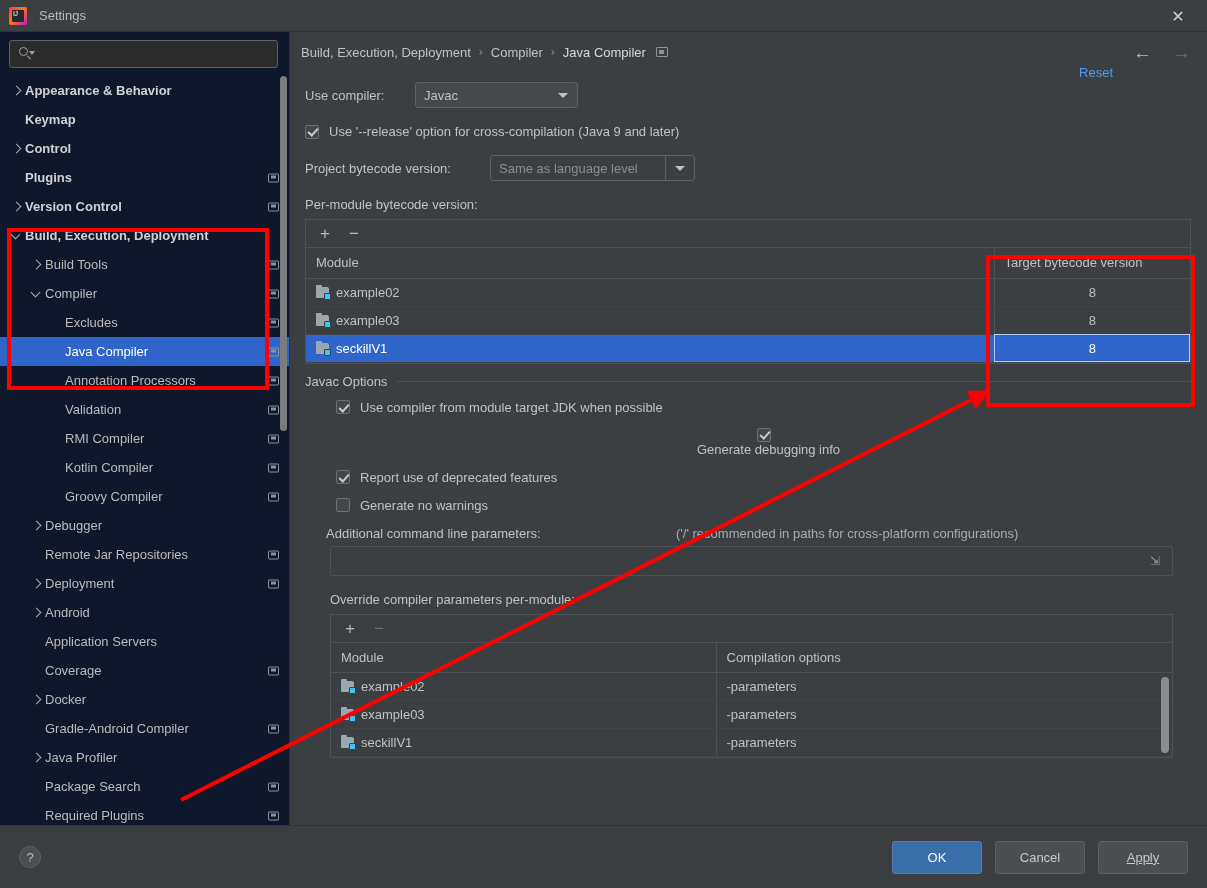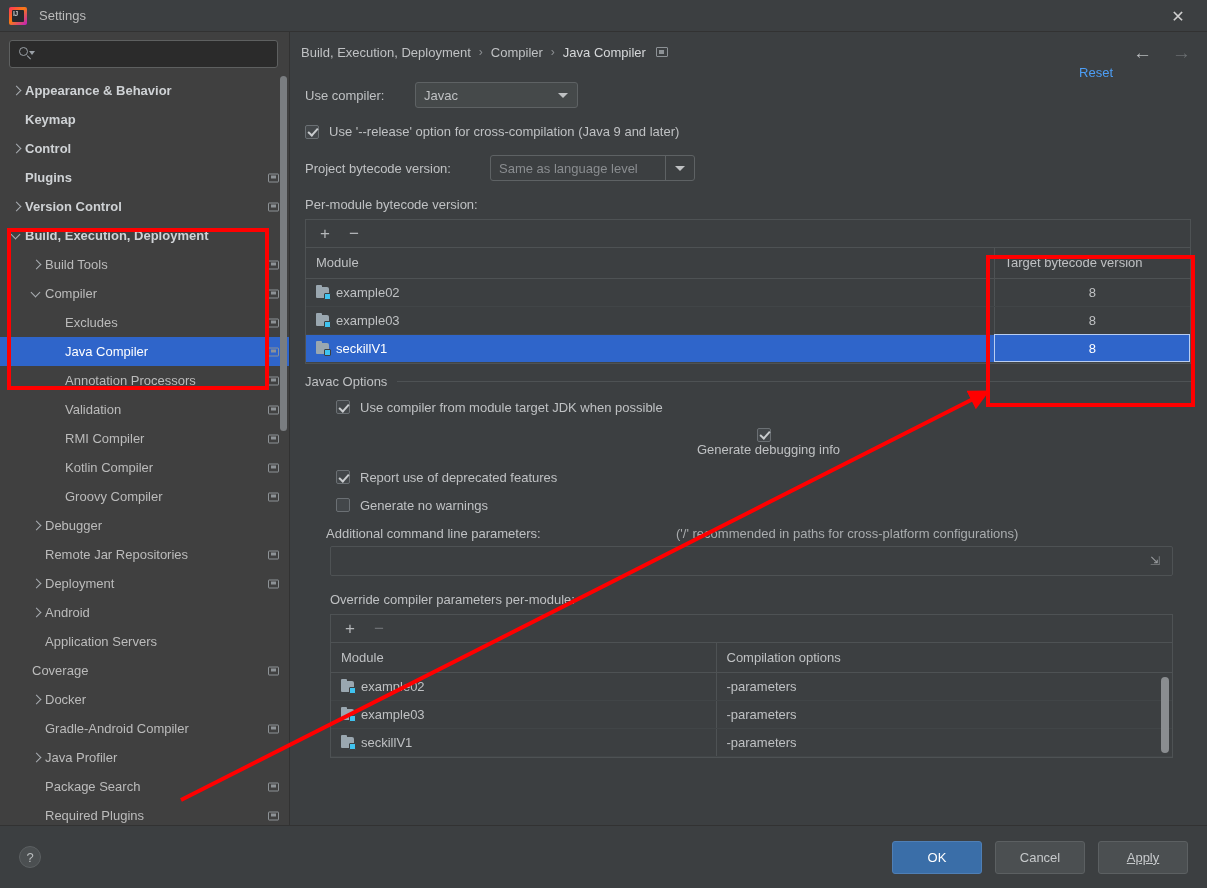--- a/index.html
+++ b/index.html
@@ -49,21 +49,21 @@
   }
 
   
   .body {
     flex: 1; display: flex; min-height: 0;
   }
 
   
   .sidebar {
     width: 290px; min-width: 290px;
-    background: #404040;
+    background: #0f172a;
     position: relative;
     display: flex; flex-direction: column;
     border-right: 1px solid #323232;
   }
   .search-wrap { padding: 8px 11px 6px 9px; }
   .search-box {
     height: 28px; background: #2b2b2b;
     border: 1px solid #5e6060; border-radius: 3px;
     display: flex; align-items: center; padding: 0 6px;
   }
@@ -415,21 +415,21 @@
             <span class="cfg-icon"></span>
           </div>
           <div class="tree-row" style="padding-left: 29px;">
             <span class="twisty collapsed"></span>
             <span class="tree-label">Android</span>
           </div>
           <div class="tree-row" style="padding-left: 29px;">
             <span class="twisty "></span>
             <span class="tree-label">Application Servers</span>
           </div>
-          <div class="tree-row" style="padding-left: 16px;">
+          <div class="tree-row" style="padding-left: 29px;">
             <span class="twisty "></span>
             <span class="tree-label">Coverage</span>
             <span class="cfg-icon"></span>
           </div>
           <div class="tree-row" style="padding-left: 29px;">
             <span class="twisty collapsed"></span>
             <span class="tree-label">Docker</span>
           </div>
           <div class="tree-row" style="padding-left: 29px;">
             <span class="twisty "></span>

